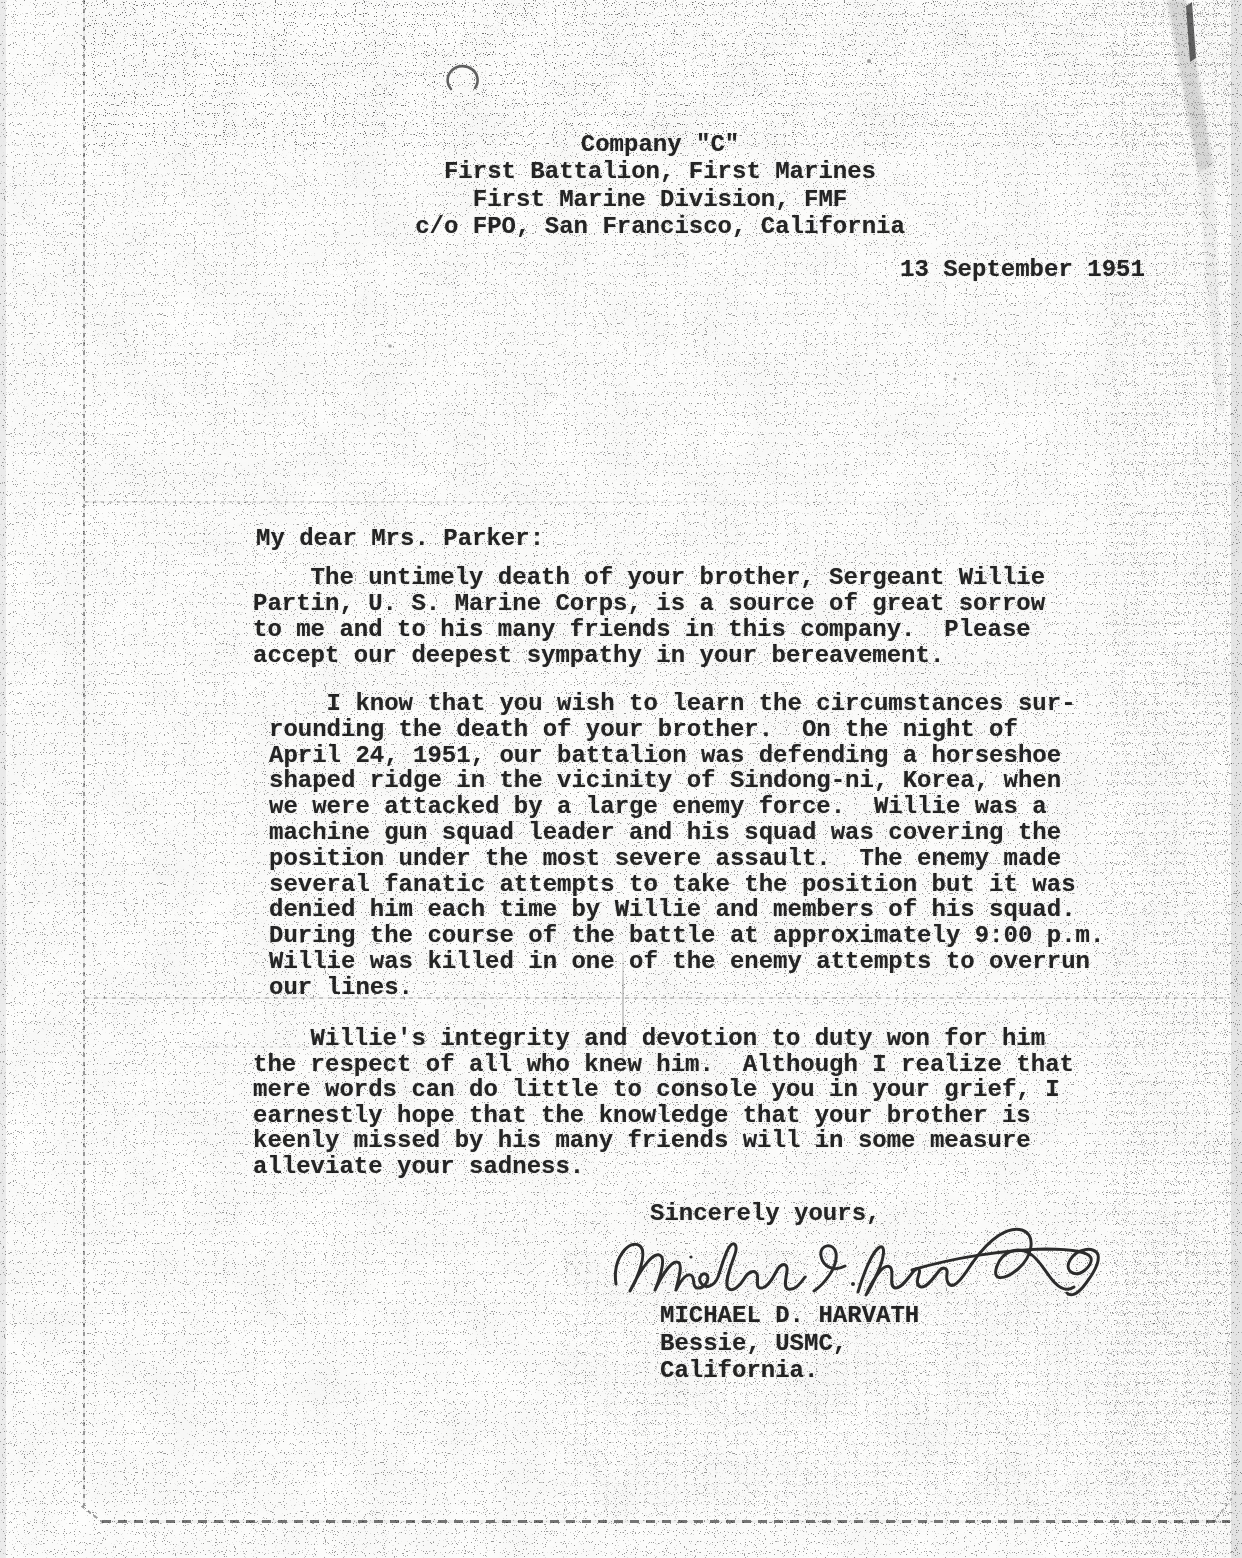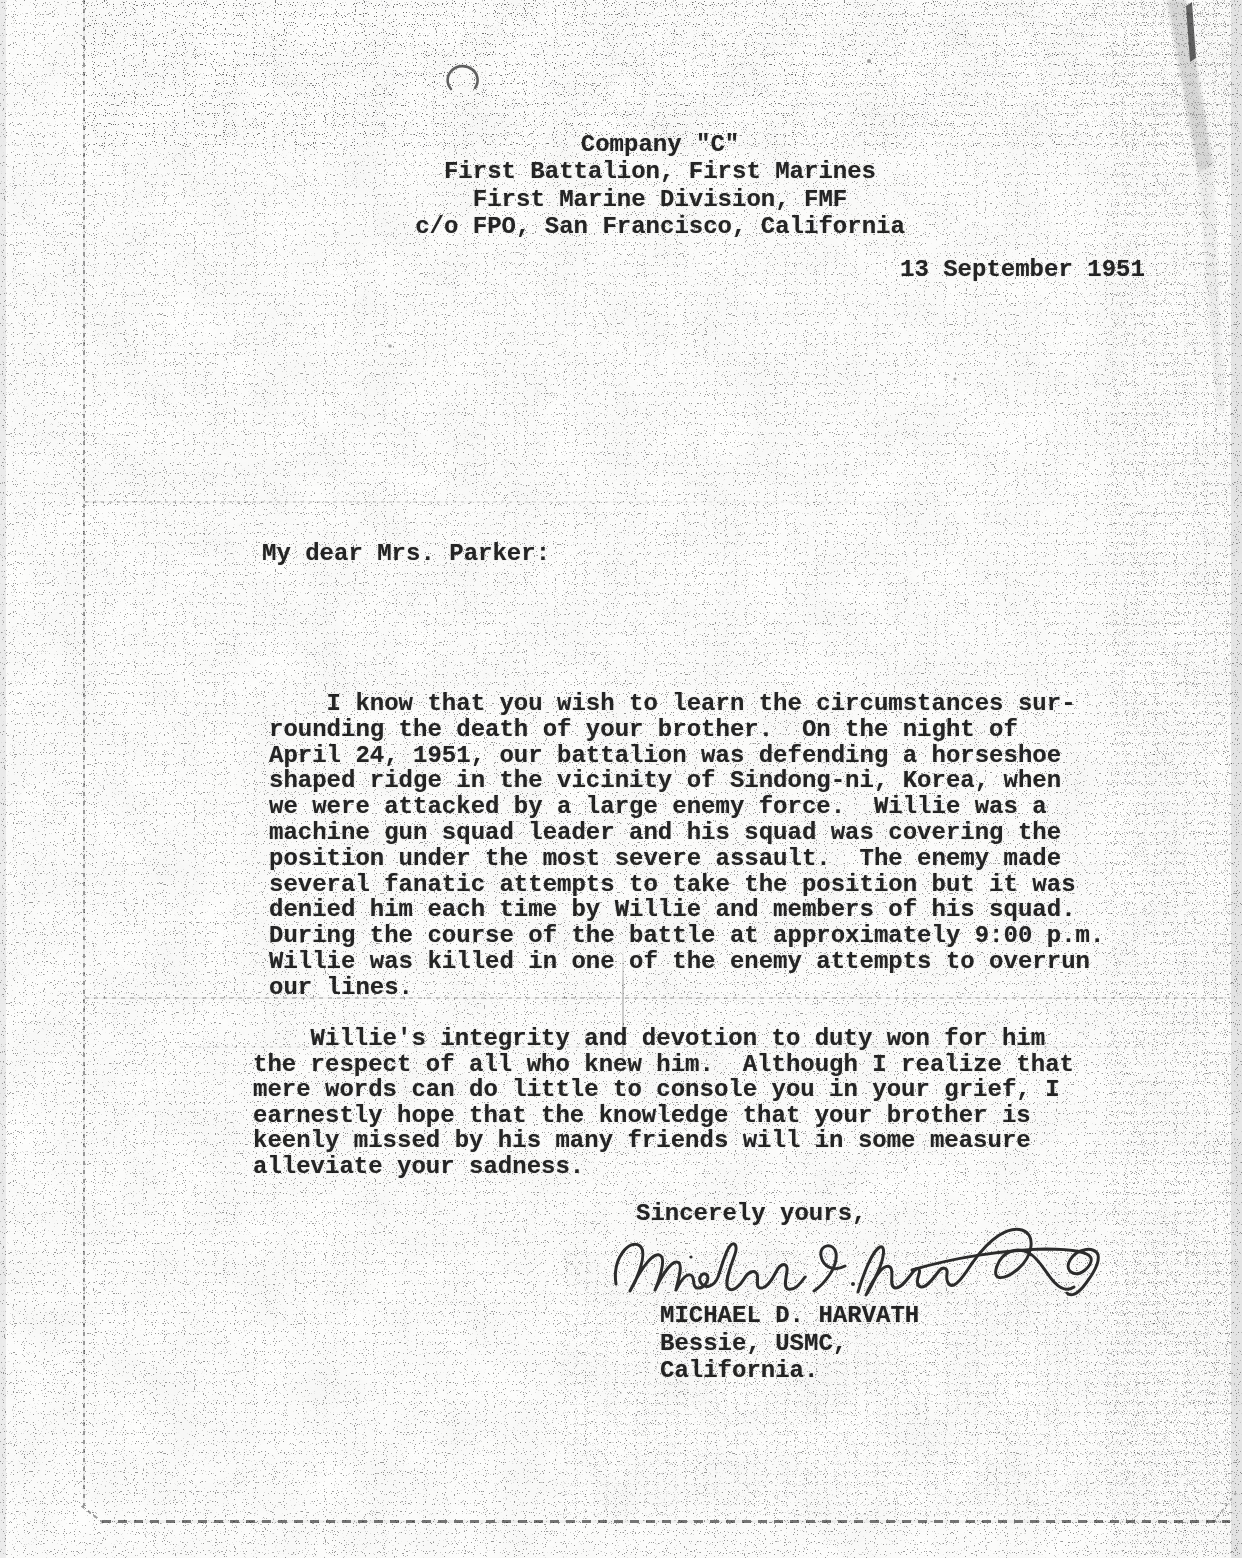--- a/index.html
+++ b/index.html
@@ -15,25 +15,25 @@
   
   .typed{
     position:absolute;white-space:pre;color:#262626;font-weight:700;
     font-size:24px;line-height:26px;letter-spacing:0px;
     text-shadow:0 0 1px rgba(25,25,25,.45);
     font-family:"Liberation Mono","DejaVu Sans Mono",monospace;
   }
   .letterhead{top:131px;left:260px;width:800px;text-align:center;line-height:27.4px;}
   .date-line{top:257px;left:900px;}
   .recipient{top:391px;left:253px;line-height:27.5px;}
-  .salutation{top:541px;left:256px;margin-left:6px;}
+  .salutation{top:526px;left:256px;}
   .para-1{top:565px;left:253px;}
   .para-2{top:691px;left:269px;line-height:25.8px;}
   .para-3{top:1026px;left:253px;line-height:25.6px;}
-  .valediction{top:1201px;left:636px;font-family:Liberation Mono, monospace;}
+  .valediction{top:1201px;left:650px;font-family:Liberation Mono, monospace;}
   .signer-block{top:1302px;left:660px;line-height:27.5px;}
 
   
   .crease{position:absolute;height:2px;pointer-events:none;}
   .crease-h1{top:501px;left:85px;width:1050px;
     background:repeating-linear-gradient(90deg,rgba(70,70,70,.38) 0 3px,rgba(120,120,120,.08) 3px 8px);
     opacity:.75;-webkit-mask-image:linear-gradient(90deg,#000,rgba(0,0,0,.25) 60%,transparent);
     mask-image:linear-gradient(90deg,#000,rgba(0,0,0,.25) 60%,transparent);}
   .crease-h2{top:997px;left:85px;width:1145px;
     background:repeating-linear-gradient(90deg,rgba(70,70,70,.42) 0 4px,rgba(120,120,120,.1) 4px 9px);
@@ -72,20 +72,24 @@
   <div class="crease crease-h2"></div>
   <div class="crease crease-h3"></div>
   <div class="crease-v1 crease"></div>
 
   <div class="typed letterhead">Company "C"
 First Battalion, First Marines
 First Marine Division, FMF
 c/o FPO, San Francisco, California</div>
   <div class="typed date-line">13 September 1951</div>
   <div class="typed salutation">My dear Mrs. Parker:</div>
+  <div class="typed para-1">    The untimely death of your brother, Sergeant Willie
+Partin, U. S. Marine Corps, is a source of great sorrow
+to me and to his many friends in this company.  Please
+accept our deepest sympathy in your bereavement.</div>
   <div class="typed para-2">    I know that you wish to learn the circumstances sur-
 rounding the death of your brother.  On the night of
 April 24, 1951, our battalion was defending a horseshoe
 shaped ridge in the vicinity of Sindong-ni, Korea, when
 we were attacked by a large enemy force.  Willie was a
 machine gun squad leader and his squad was covering the
 position under the most severe assault.  The enemy made
 several fanatic attempts to take the position but it was
 denied him each time by Willie and members of his squad.
 During the course of the battle at approximately 9:00 p.m.

